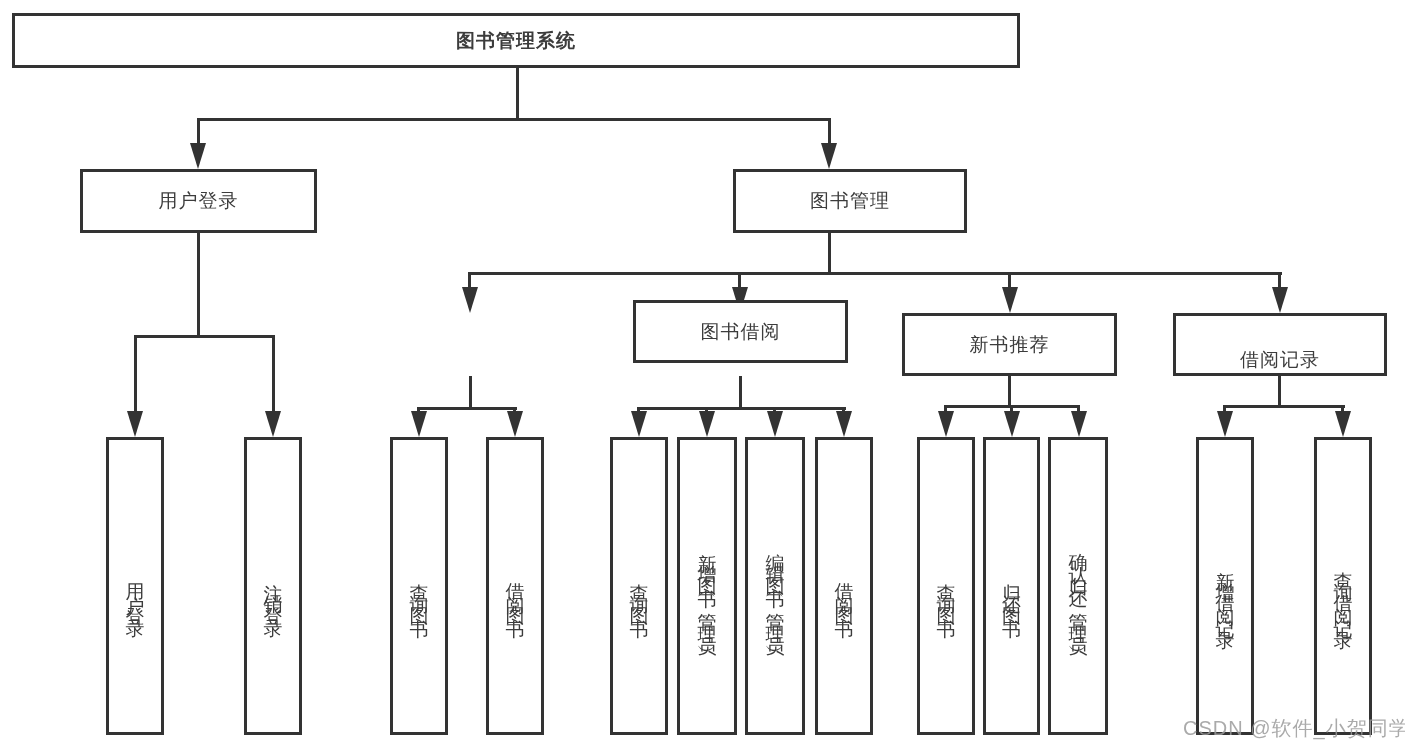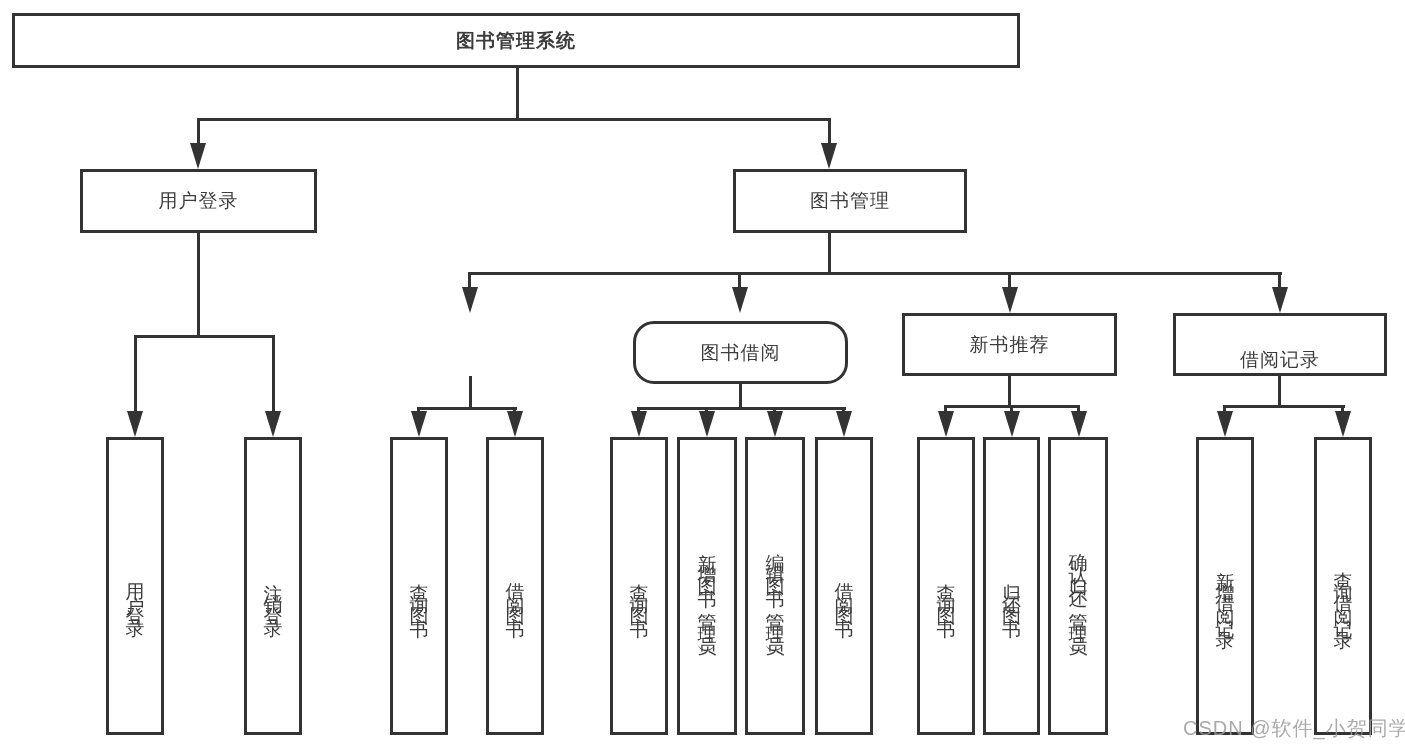--- a/index.html
+++ b/index.html
@@ -66,21 +66,21 @@
   <div class="hl" style="left:469px;top:272px;width:813px;"></div>
   <div class="vl" style="left:468px;top:272px;height:17px;"></div>
   <div class="ar" style="left:462px;top:287px;"></div>
   <div class="vl" style="left:738px;top:272px;height:17px;"></div>
   <div class="ar" style="left:732px;top:287px;"></div>
   <div class="vl" style="left:1008px;top:272px;height:17px;"></div>
   <div class="ar" style="left:1002px;top:287px;"></div>
   <div class="vl" style="left:1278px;top:272px;height:17px;"></div>
   <div class="ar" style="left:1272px;top:287px;"></div>
 
-  <div class="box" style="left:633px;top:321px;width:215px;height:63px;border-radius:21px;">
+  <div class="box" style="left:633px;top:300px;width:215px;height:63px;">
     <span>图书借阅</span>
   </div>
   <div class="box" style="left:902px;top:313px;width:215px;height:63px;">
     <span>新书推荐</span>
   </div>
   <div class="box" style="left:1173px;top:313px;width:214px;height:63px;align-items:flex-end;">
     <span>借阅记录</span>
   </div>
 
   <div class="vl" style="left:469px;top:376px;height:34px;"></div>

